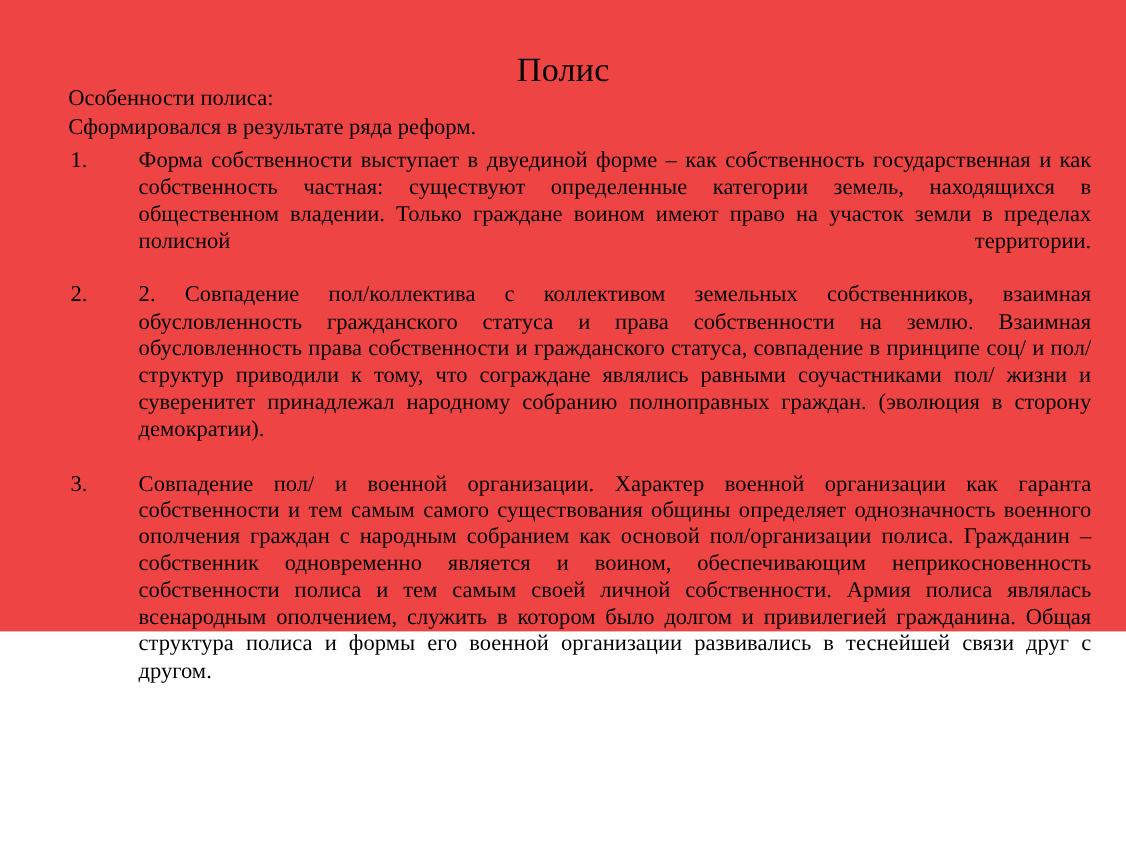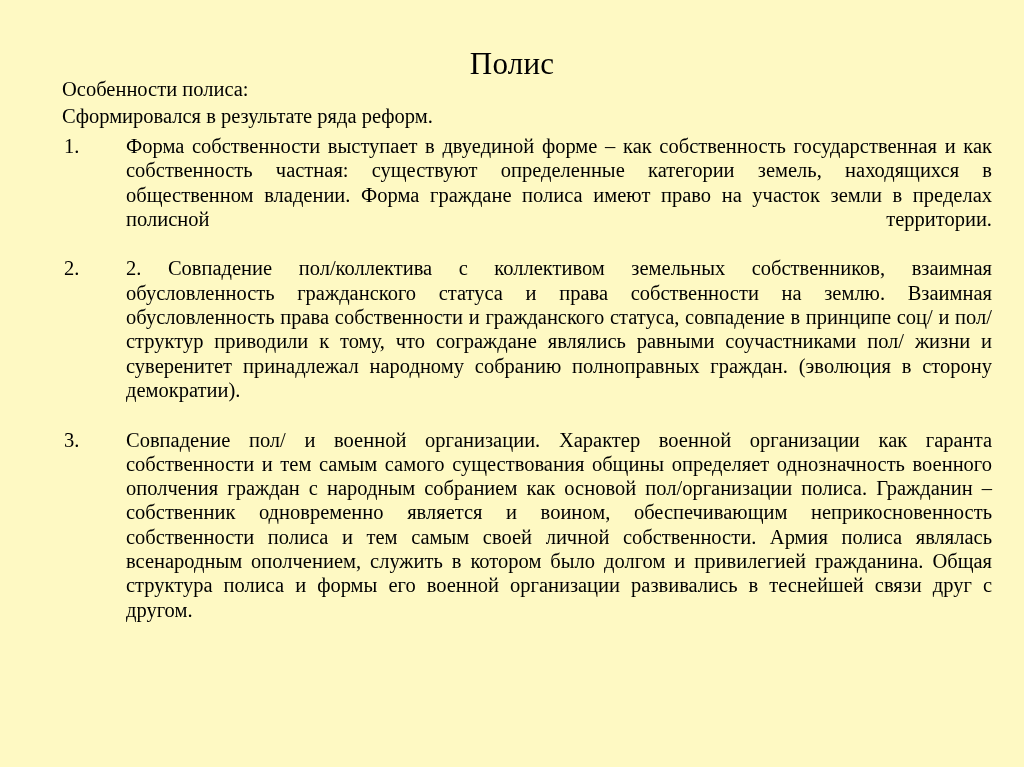--- a/index.html
+++ b/index.html
@@ -10,22 +10,22 @@
   body {
     width: 1024px;
     height: 767px;
     overflow: hidden;
     font-family: "Liberation Serif", "DejaVu Serif", serif;
     color: #000000;
   }
   .slide {
     position: relative;
     width: 1024px;
-    height: 767px;
-    background: #fef9c3;
+    height: 574px;
+    background: #ef4444;
     box-sizing: border-box;
   }
   .slide-title {
     position: absolute;
     top: 24px;
     left: 0;
     width: 1024px;
     text-align: center;
     font-size: 31px;
     line-height: 38px;
@@ -93,21 +93,21 @@
   <div class="body-area">
 
     <div class="lead-line">Особенности полиса:</div>
 
     <div class="lead-line">Сформировался в результате ряда реформ.</div>
 
     <ol class="num-list">
 
       <li class="num-item">
         <span class="num-marker">1.</span>
-        <span class="num-text">Форма собственности выступает в двуединой форме – как собственность государственная и как собственность частная: существуют определенные категории земель, находящихся в общественном владении. Форма граждане полиса имеют право на участок земли в пределах полисной территории.</span>
+        <span class="num-text">Форма собственности выступает в двуединой форме – как собственность государственная и как собственность частная: существуют определенные категории земель, находящихся в общественном владении. Только граждане воином имеют право на участок земли в пределах полисной территории.</span>
       </li>
 
       <li class="num-item">
         <span class="num-marker">2.</span>
         <span class="num-text">2. Совпадение пол/коллектива с коллективом земельных собственников, взаимная обусловленность гражданского статуса и права собственности на землю. Взаимная обусловленность права собственности и гражданского статуса, совпадение в принципе соц/ и пол/структур приводили к тому, что сограждане являлись равными соучастниками пол/ жизни и суверенитет принадлежал народному собранию полноправных граждан. (эволюция в сторону демократии).</span>
       </li>
 
       <li class="num-item">
         <span class="num-marker">3.</span>
         <span class="num-text">Совпадение пол/ и военной организации. Характер военной организации как гаранта собственности и тем самым самого существования общины определяет однозначность военного ополчения граждан с народным собранием как основой пол/организации полиса. Гражданин – собственник одновременно является и воином, обеспечивающим неприкосновенность собственности полиса и тем самым своей личной собственности. Армия полиса являлась всенародным ополчением, служить в котором было долгом и привилегией гражданина. Общая структура полиса и формы его военной организации развивались в теснейшей связи друг с другом.</span>

